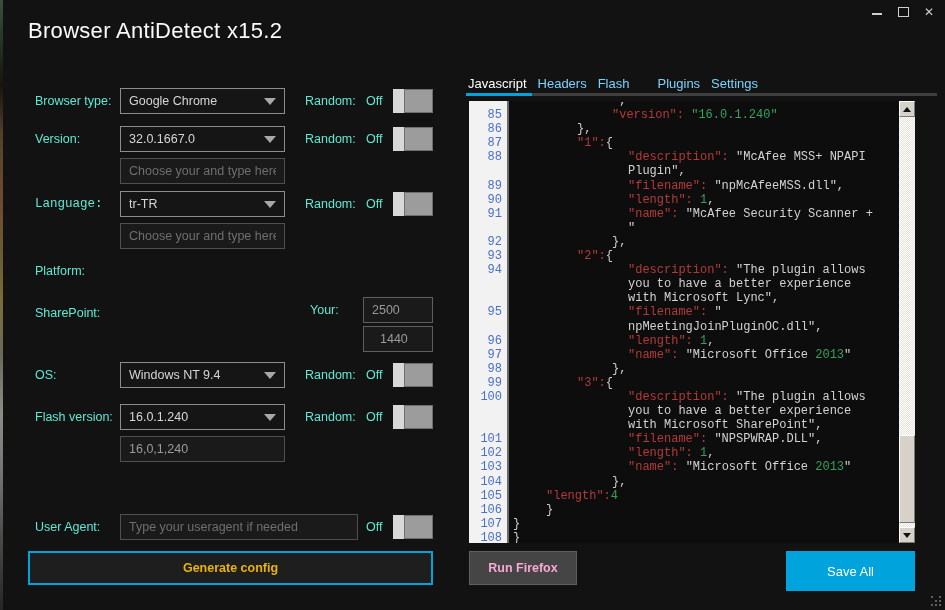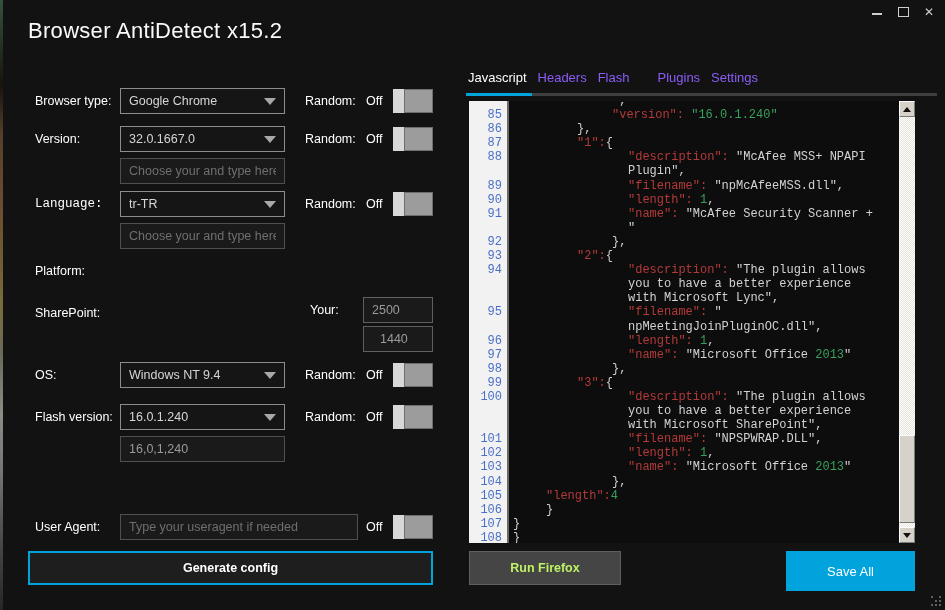--- a/index.html
+++ b/index.html
@@ -13,21 +13,21 @@
   .app-title{position:absolute;left:28px;top:18px;font-size:22px;font-weight:300;color:#fafafa;letter-spacing:.3px;}
   .win-btn{position:absolute;top:2px;width:22px;height:20px;display:flex;align-items:center;justify-content:center;cursor:pointer;}
   #btn-min{left:866px;}
   #btn-max{left:892px;}
   #btn-close{left:918px;}
   .glyph-min{width:10px;height:2px;background:#cfcfcf;margin-top:4px;}
   .glyph-max{width:9px;height:8px;border:1px solid #cfcfcf;}
   .glyph-close{color:#cfcfcf;font-size:12px;line-height:1;}
 
   
-  .lbl{position:absolute;font-size:12.5px;color:#ffffff;white-space:nowrap;}
+  .lbl{position:absolute;font-size:12.5px;color:#5eead4;white-space:nowrap;}
   #lbl-browser{left:35px;top:94px;}   #rnd-browser{left:305px;top:94px;}   #off-browser{left:366px;top:94px;}
   #lbl-version{left:35px;top:132px;}  #rnd-version{left:305px;top:132px;}  #off-version{left:366px;top:132px;}
   #lbl-language{left:35px;top:197px;font-family:Liberation Mono, monospace;} #rnd-language{left:305px;top:197px;} #off-language{left:366px;top:197px;}
   #lbl-platform{left:35px;top:264px;}
   #lbl-resolution{left:35px;top:306px;} #lbl-your{left:310px;top:303px;}
   #lbl-os{left:35px;top:368px;}       #rnd-os{left:305px;top:368px;}       #off-os{left:366px;top:368px;}
   #lbl-flash{left:35px;top:410px;}    #rnd-flash{left:305px;top:410px;}    #off-flash{left:366px;top:410px;}
   #lbl-ua{left:35px;top:520px;}       #off-ua{left:366px;top:520px;}
 
   .select{position:absolute;left:120px;width:165px;height:26px;box-sizing:border-box;background:#151515;
@@ -44,26 +44,26 @@
   #inp-res-h{left:363px;top:326px;width:70px;border-color:#5f5f5f;padding-left:16px;}
   #inp-ua{top:514px;width:238px;}
 
   .toggle{position:absolute;left:393px;width:40px;height:24px;display:flex;cursor:pointer;}
   #tgl-browser{top:89px;} #tgl-version{top:127px;} #tgl-language{top:192px;}
   #tgl-os{top:363px;} #tgl-flash{top:405px;} #tgl-ua{top:515px;}
   .knob{width:11px;height:24px;background:#d8d8d8;}
   .tbody{flex:1;background:#9c9c9c;box-shadow:inset 0 0 0 1px #6e6e6e;}
 
   #gen-btn{position:absolute;left:28px;top:551px;width:405px;height:34px;background:#1e1e1e;
-           border:2px solid var(--accent,#00a3dc);color:#ffffff;font-weight:bold;font-size:12.5px;
+           border:2px solid var(--accent,#00a3dc);color:#eab308;font-weight:bold;font-size:12.5px;
            font-family:"Liberation Sans",sans-serif;cursor:pointer;}
 
   
-  #tabs{position:absolute;left:468px;top:70px;height:21px;display:flex;align-items:flex-start;}
-  .tab{font-size:13px;color:#8b5cf6;margin-right:11px;cursor:pointer;white-space:nowrap;}
+  #tabs{position:absolute;left:468px;top:70px;height:21px;display:flex;align-items:flex-end;}
+  .tab{font-size:13px;color:#7dd3fc;margin-right:11px;cursor:pointer;white-space:nowrap;}
   .tab.active{color:#ffffff;}
   .tab.gap{margin-left:17px;}
   #tab-underline{position:absolute;left:466px;top:93px;width:471px;height:3px;background:#3f3f3f;}
   #tab-underline-active{position:absolute;left:0;top:0;width:66px;height:3px;background:var(--accent,#00a3dc);}
 
   #editor{position:absolute;left:469px;top:101px;width:446px;height:442px;background:var(--ed-bg,#0d0d0d);overflow:hidden;}
   #gutter{position:absolute;left:0;top:0;bottom:0;width:38px;background:var(--gutter-bg,#f2f2f2);
           border-right:2px solid #6a6a6a;overflow:hidden;}
   #gutter .gnum:first-child, #code .crow:first-child{margin-top:-7px;}
   .gnum{height:14.1px;line-height:14.1px;font-family:"Liberation Mono",monospace;font-size:12px;
@@ -78,22 +78,22 @@
             background-image:conic-gradient(#e6e3db 25%,transparent 0 50%,#e6e3db 0 75%,transparent 0);
             background-size:2px 2px;}
   .sb-btn{position:absolute;left:0;width:16px;height:16px;background:#d6d2c9;box-sizing:border-box;
           border:1px solid;border-color:#fdfdfd #7a7a7a #7a7a7a #fdfdfd;display:flex;align-items:center;justify-content:center;cursor:pointer;}
   .sb-up{top:0;} .sb-down{bottom:0;}
   .arr-up{width:0;height:0;border-left:4px solid transparent;border-right:4px solid transparent;border-bottom:5px solid #111;}
   .arr-down{width:0;height:0;border-left:4px solid transparent;border-right:4px solid transparent;border-top:5px solid #111;}
   .sb-thumb{position:absolute;left:0;top:318px;width:16px;height:88px;background:#d6d2c9;box-sizing:border-box;
             border:1px solid;border-color:#fdfdfd #7a7a7a #7a7a7a #fdfdfd;cursor:grab;}
 
-  #run-firefox{position:absolute;left:469px;top:551px;width:152px;height:34px;background:#454545;
-               border:1px solid #5f5f5f;color:#bef264;font-weight:bold;font-size:12.5px;
+  #run-firefox{position:absolute;left:469px;top:551px;width:108px;height:34px;background:#454545;
+               border:1px solid #5f5f5f;color:#f9a8d4;font-weight:bold;font-size:12.5px;
                font-family:"Liberation Sans",sans-serif;cursor:default;}
   #save-all{position:absolute;left:786px;top:551px;width:129px;height:40px;background:var(--accent,#00a3dc);
             border:none;color:#ffffff;font-size:13px;font-family:"Liberation Sans",sans-serif;cursor:pointer;}
 
   #resize-grip{position:absolute;right:2px;bottom:2px;width:12px;height:12px;}
   #resize-grip::before{content:"";position:absolute;left:0;top:0;width:2px;height:2px;background:#5f5f5f;
     box-shadow:8px 0 #5f5f5f,8px 4px #5f5f5f,8px 8px #5f5f5f,4px 4px #5f5f5f,4px 8px #5f5f5f,0 8px #5f5f5f;}
 </style>
 </head>
 <body>

